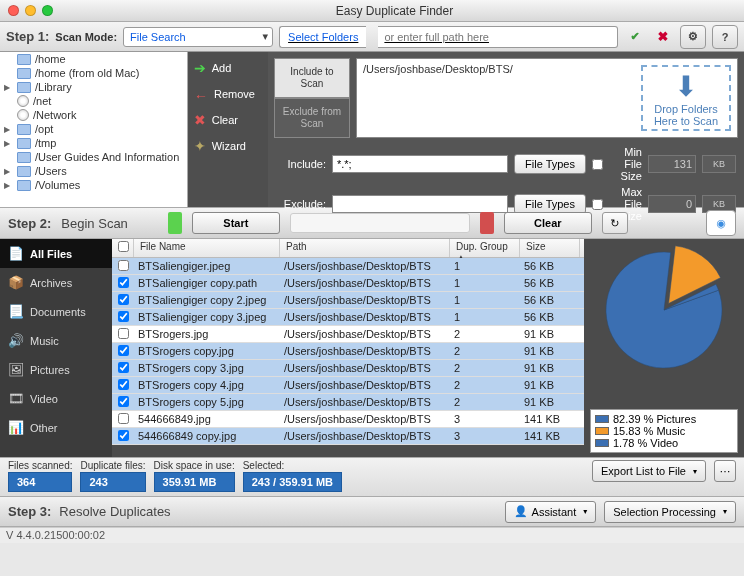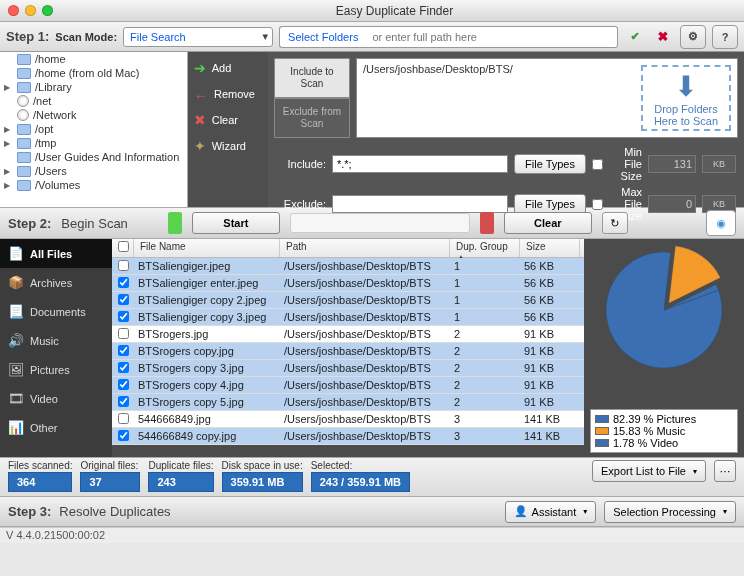--- a/index.html
+++ b/index.html
@@ -11,21 +11,21 @@
 .tl { width: 11px; height: 11px; border-radius: 50%; border: 1px solid rgba(0,0,0,0.2); }
 .tl.r { background: #ff5f56; } .tl.y { background: #ffbd2e; } .tl.g { background: #27c93f; }
 .titlebar-title { flex: 1; text-align: center; font-size: 12px; color: #333; }
 
 
 .toolbar { height: 30px; background: linear-gradient(#f4f4f4,#dcdcdc); border-bottom: 1px solid #999; display: flex; align-items: center; padding: 0 6px; gap: 6px; }
 .step-label { font-weight: bold; color: #444; font-size: 13px; }
 .scanmode-label { font-weight: bold; color: #333; }
 .select { background: #fff; border: 1px solid #999; border-radius: 3px; height: 20px; padding: 0 18px 0 6px; color: #0b5be3; position: relative; display: inline-flex; align-items: center; min-width: 150px; }
 .select::after { content:"▾"; position:absolute; right:4px; color:#444; }
-.folder-input-group { display: flex; align-items: center; flex: 1; gap: 0; }
+.folder-input-group { display: flex; align-items: center; flex: 1; gap: 12px; text-decoration: underline; }
 .select-folders-btn { background: #fff; border: 1px solid #999; border-right: none; height: 22px; padding: 0 8px; color: #0b5be3; border-radius: 3px 0 0 3px; }
 .path-input { flex: 1; height: 22px; border: 1px solid #999; border-left: none; padding: 0 6px; color: #888; border-radius: 0 3px 3px 0; }
 .icon-btn { width: 22px; height: 22px; display: inline-flex; align-items: center; justify-content: center; }
 .check { color: #3a9b3a; font-weight: bold; }
 .cross { color: #c03; font-weight: bold; font-size: 13px; }
 .sq-btn { width: 26px; height: 24px; background: linear-gradient(#f8f8f8,#ddd); border: 1px solid #999; border-radius: 4px; display: inline-flex; align-items: center; justify-content: center; color: #444; font-weight: bold; }
 
 
 .step1-body { display: flex; height: 155px; background: #555; }
 .folder-tree { width: 188px; background: #fff; border-right: 1px solid #aaa; overflow: hidden; }
@@ -318,21 +318,21 @@
     <div class="table-rows" id="table-rows">
         <div class="tr sel">
           <div class="td chk"><input type="checkbox" style=""></div>
           <div class="td fn">BTSaliengiger.jpeg</div>
           <div class="td pa">/Users/joshbase/Desktop/BTS</div>
           <div class="td dg">1</div>
           <div class="td sz">56 KB</div>
         </div>
         <div class="tr sel">
           <div class="td chk"><input type="checkbox" checked="" style=""></div>
-          <div class="td fn">BTSaliengiger enter.jpeg</div>
+          <div class="td fn">BTSaliengiger copy.path</div>
           <div class="td pa">/Users/joshbase/Desktop/BTS</div>
           <div class="td dg">1</div>
           <div class="td sz">56 KB</div>
         </div>
         <div class="tr sel">
           <div class="td chk"><input type="checkbox" checked="" style=""></div>
           <div class="td fn">BTSaliengiger copy 2.jpeg</div>
           <div class="td pa">/Users/joshbase/Desktop/BTS</div>
           <div class="td dg">1</div>
           <div class="td sz">56 KB</div>
@@ -419,24 +419,20 @@
       </div>
   </div>
 </div>
 
 <div class="stats-bar">
   <div class="stat">
       <span class="stat-label">Files scanned:</span>
       <span class="stat-val">364</span>
     </div>
   <div class="stat">
-      <span class="stat-label">Original files:</span>
-      <span class="stat-val">37</span>
-    </div>
-  <div class="stat">
       <span class="stat-label">Duplicate files:</span>
       <span class="stat-val">243</span>
     </div>
   <div class="stat">
       <span class="stat-label">Disk space in use:</span>
       <span class="stat-val">359.91 MB</span>
     </div>
   <div class="stat">
       <span class="stat-label">Selected:</span>
       <span class="stat-val">243 / 359.91 MB</span>

